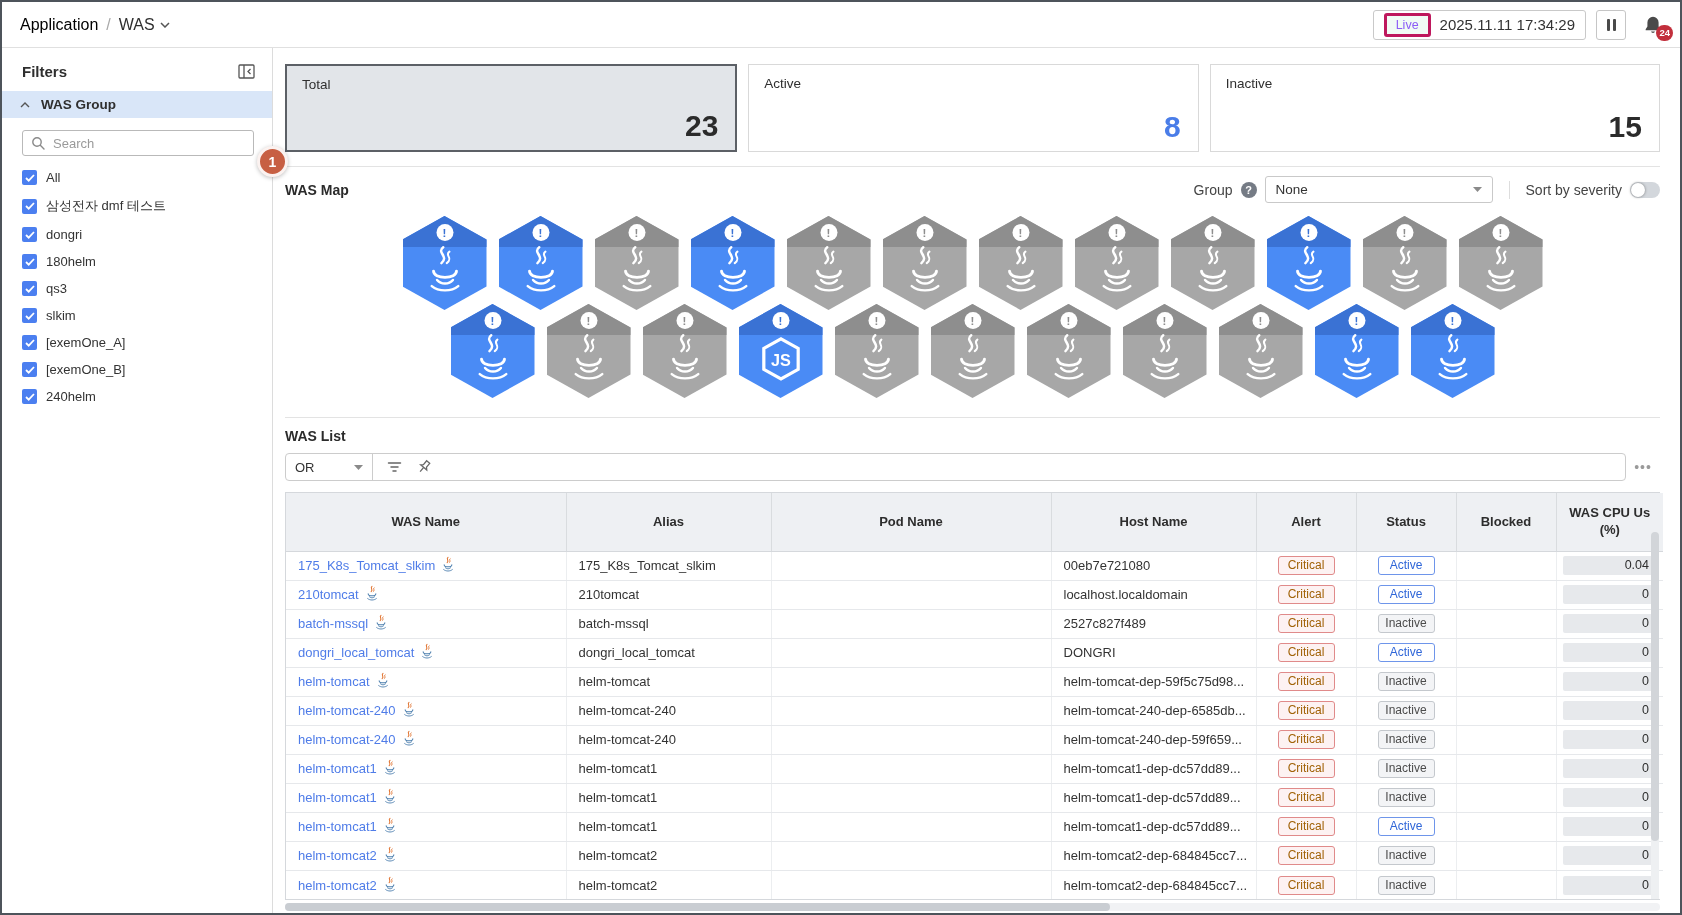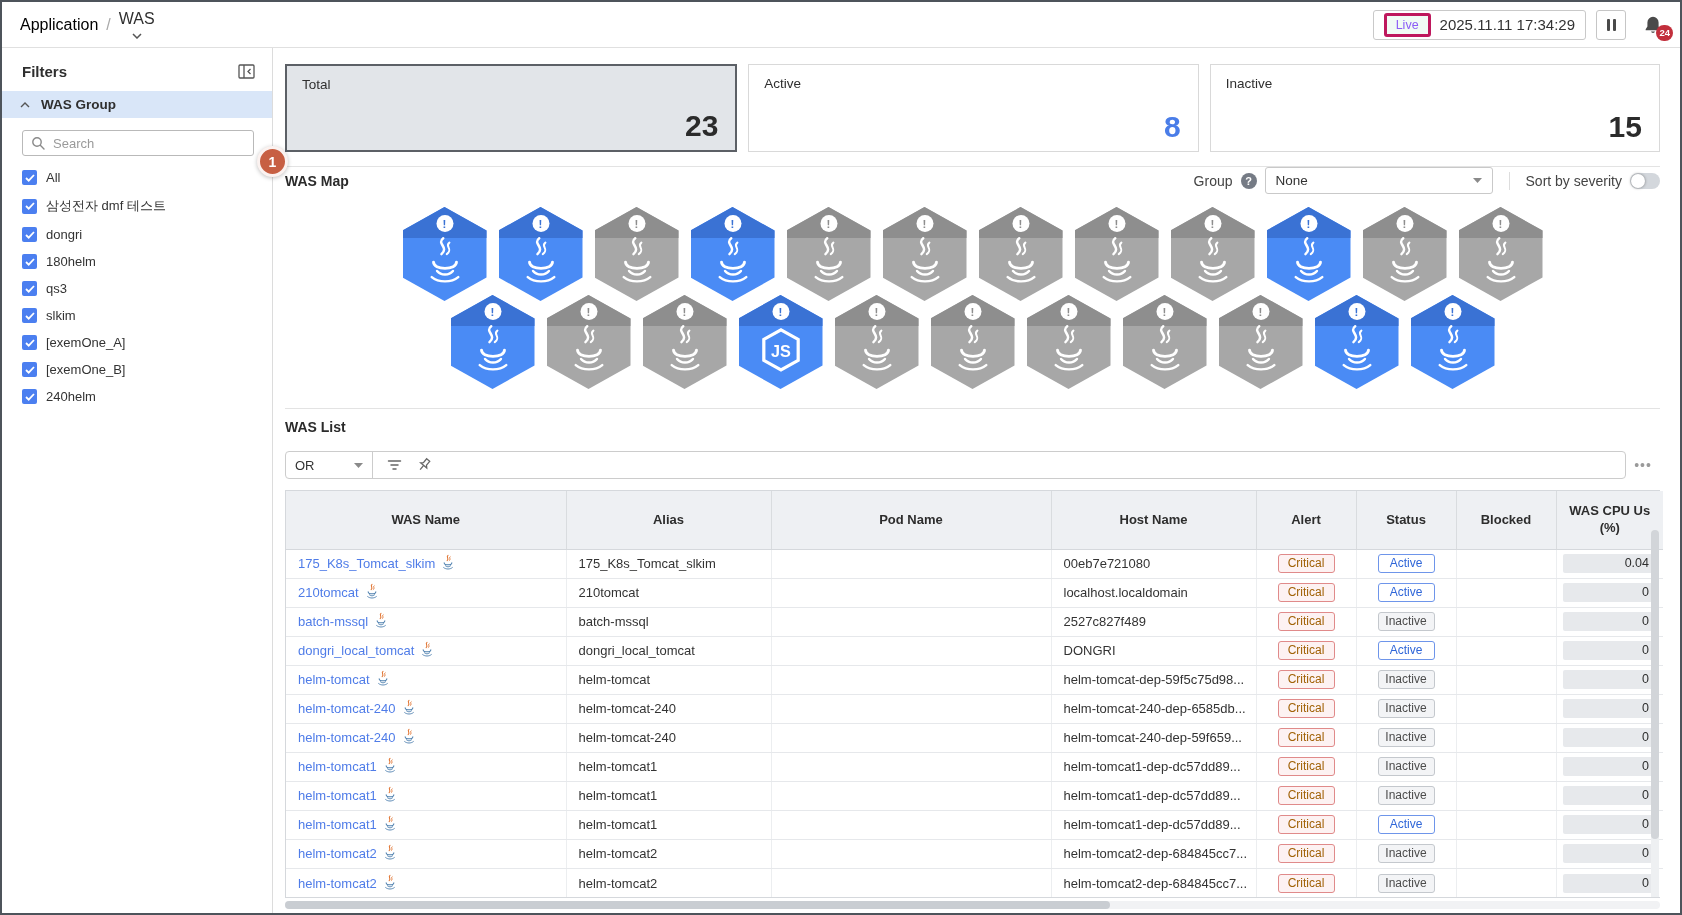--- a/index.html
+++ b/index.html
@@ -5,21 +5,21 @@
   *{box-sizing:border-box;margin:0;padding:0;}
   html,body{width:1682px;height:915px;background:#fff;}
   body{font-family:"Liberation Sans",sans-serif;color:#333;}
   .window{width:1682px;height:915px;border:2px solid #4e545b;background:#fff;position:relative;overflow:hidden;}
 
   
   .topbar{height:46px;display:flex;align-items:center;padding:0 14px 0 18px;border-bottom:1px solid #e0e0e0;background:#fff;}
   .breadcrumb{display:flex;align-items:center;gap:8px;font-size:16px;}
   .bc-section{color:#000000;}
   .bc-sep{color:#a9a9a9;}
-  .bc-current{color:#2f2f2f;display:flex;align-items:center;gap:5px;flex-direction:column;}
+  .bc-current{color:#2f2f2f;display:flex;align-items:center;gap:5px;}
   .spacer{flex:1;}
   .topbar-right{display:flex;align-items:center;gap:10px;}
   .live-box{display:flex;align-items:center;gap:9px;border:1px solid #c9c9c9;border-radius:3px;padding:0 10px;height:30px;background:#fff;}
   .live-badge{border:3px solid #be185d;color:#8b5cf6;background:#f1fbf5;border-radius:3px;font-size:12.5px;padding:1px 9px;line-height:16px;}
   .timestamp{font-size:15px;color:#333;}
   .pause-btn{width:30px;height:30px;border:1px solid #c6c6c6;border-radius:3px;display:flex;align-items:center;justify-content:center;gap:3px;background:#fff;cursor:pointer;}
   .pause-btn i{display:block;width:3px;height:12px;background:#4a4a4a;border-radius:1px;}
   .bell-wrap{position:relative;width:26px;height:26px;margin-left:4px;display:flex;align-items:center;justify-content:center;}
   .bell-badge{position:absolute;right:-7px;bottom:-3px;min-width:16px;height:16px;border-radius:8px;background:#c22f3c;color:#fff;font-size:9.5px;font-weight:bold;display:flex;align-items:center;justify-content:center;padding:0 3px;}
 
@@ -44,21 +44,21 @@
 
   
   .cards{display:flex;gap:11px;}
   .card{flex:1;height:88px;background:#fff;border:1px solid #d9d9d9;padding:11px 15px;position:relative;cursor:pointer;}
   .card--selected{background:#e2e5e9;border:2px solid #5c6066;}
   .card-label{font-size:13.5px;color:#2f2f2f;}
   .card-value{position:absolute;right:17px;bottom:7px;font-size:30px;font-weight:bold;color:#2b2b2b;}
   .card--active .card-value{color:#4a7de8;}
 
   
-  .map-sec{margin-top:14px;border-top:1px solid #e3e3e3;}
+  .map-sec{margin-top:14px;border-top:1px solid #e3e3e3;padding-top:9px;}
   .sec-title{font-size:14px;font-weight:bold;color:#2b2b2b;}
   .map-head{display:flex;align-items:center;}
   .map-controls{margin-left:auto;display:flex;align-items:center;gap:8px;}
   .grp-label{font-size:14px;color:#444;}
   .help-icon{width:16px;height:16px;border-radius:50%;background:#757b85;color:#fff;font-size:11px;font-weight:bold;display:flex;align-items:center;justify-content:center;}
   .select{width:228px;height:27px;border:1px solid #c9c9c9;border-radius:3px;display:flex;align-items:center;justify-content:space-between;padding:0 10px;font-size:13.5px;color:#333;background:#fff;cursor:pointer;}
   .vsep{width:1px;height:18px;background:#ddd;margin:0 8px;}
   .sort-label{font-size:14px;color:#444;}
   .toggle{width:30px;height:16px;border-radius:8px;background:#d3d7dc;position:relative;cursor:pointer;}
   .toggle .knob{position:absolute;left:1px;top:1px;width:14px;height:14px;border-radius:50%;background:#fff;box-shadow:0 0 3px rgba(0,0,0,.45);}
@@ -66,21 +66,21 @@
   .hex-row{display:flex;gap:6px;justify-content:center;}
   .hex-row--2{margin-top:-12px;position:relative;z-index:2;}
   .hex{width:90px;height:100px;clip-path:polygon(50% 0%,100% 25%,100% 75%,50% 100%,0% 75%,0% 25%);background:#fff;padding:3px;}
   .hex-in{width:84px;height:94px;clip-path:polygon(50% 0%,100% 25%,100% 75%,50% 100%,0% 75%,0% 25%);position:relative;overflow:hidden;}
   .hex-band{position:absolute;top:0;left:0;right:0;height:33%;}
   .hex-alert{position:absolute;top:8px;left:50%;transform:translateX(-50%);width:17px;height:17px;border-radius:50%;background:#fff;font-size:11.5px;font-weight:bold;display:flex;align-items:center;justify-content:center;}
   .hex-logo{position:absolute;left:50%;top:56%;transform:translate(-50%,-46%);display:flex;}
 
   
   .list-sec{margin-top:16px;border-top:1px solid #e3e3e3;padding-top:10px;}
-  .filter-row{display:flex;align-items:center;margin-top:16px;justify-content:center;}
+  .filter-row{display:flex;align-items:center;margin-top:9px;justify-content:center;}
   .filter-bar{flex:1;height:28px;border:1px solid #ccc;border-radius:4px;display:flex;align-items:center;background:#fff;}
   .op-select{width:87px;height:100%;border-right:1px solid #ccc;display:flex;align-items:center;justify-content:space-between;padding:0 9px;font-size:13px;color:#333;cursor:pointer;}
   .fb-icon{margin-left:14px;display:flex;cursor:pointer;}
   .more-btn{width:34px;text-align:center;color:#9a9a9a;font-size:14px;letter-spacing:1px;cursor:pointer;user-select:none;}
   .table-wrap{position:relative;margin-top:11px;border:1px solid #d5d8dc;}
   table{border-collapse:collapse;table-layout:fixed;width:100%;}
   th{background:#eef0f3;font-size:13px;font-weight:bold;color:#2d2d2d;height:38px;border-right:1px solid #d9dcdf;border-bottom:1px solid #d5d8dc;text-align:center;white-space:nowrap;overflow:hidden;}
   th:last-child{border-right:none;white-space:normal;line-height:1.3;padding:12px 4px;}
   td{height:29px;font-size:13px;color:#333;border-bottom:1px solid #e6e8eb;border-right:1px solid #eceef0;background:#fff;white-space:nowrap;overflow:hidden;}
   td:last-child{border-right:none;}

